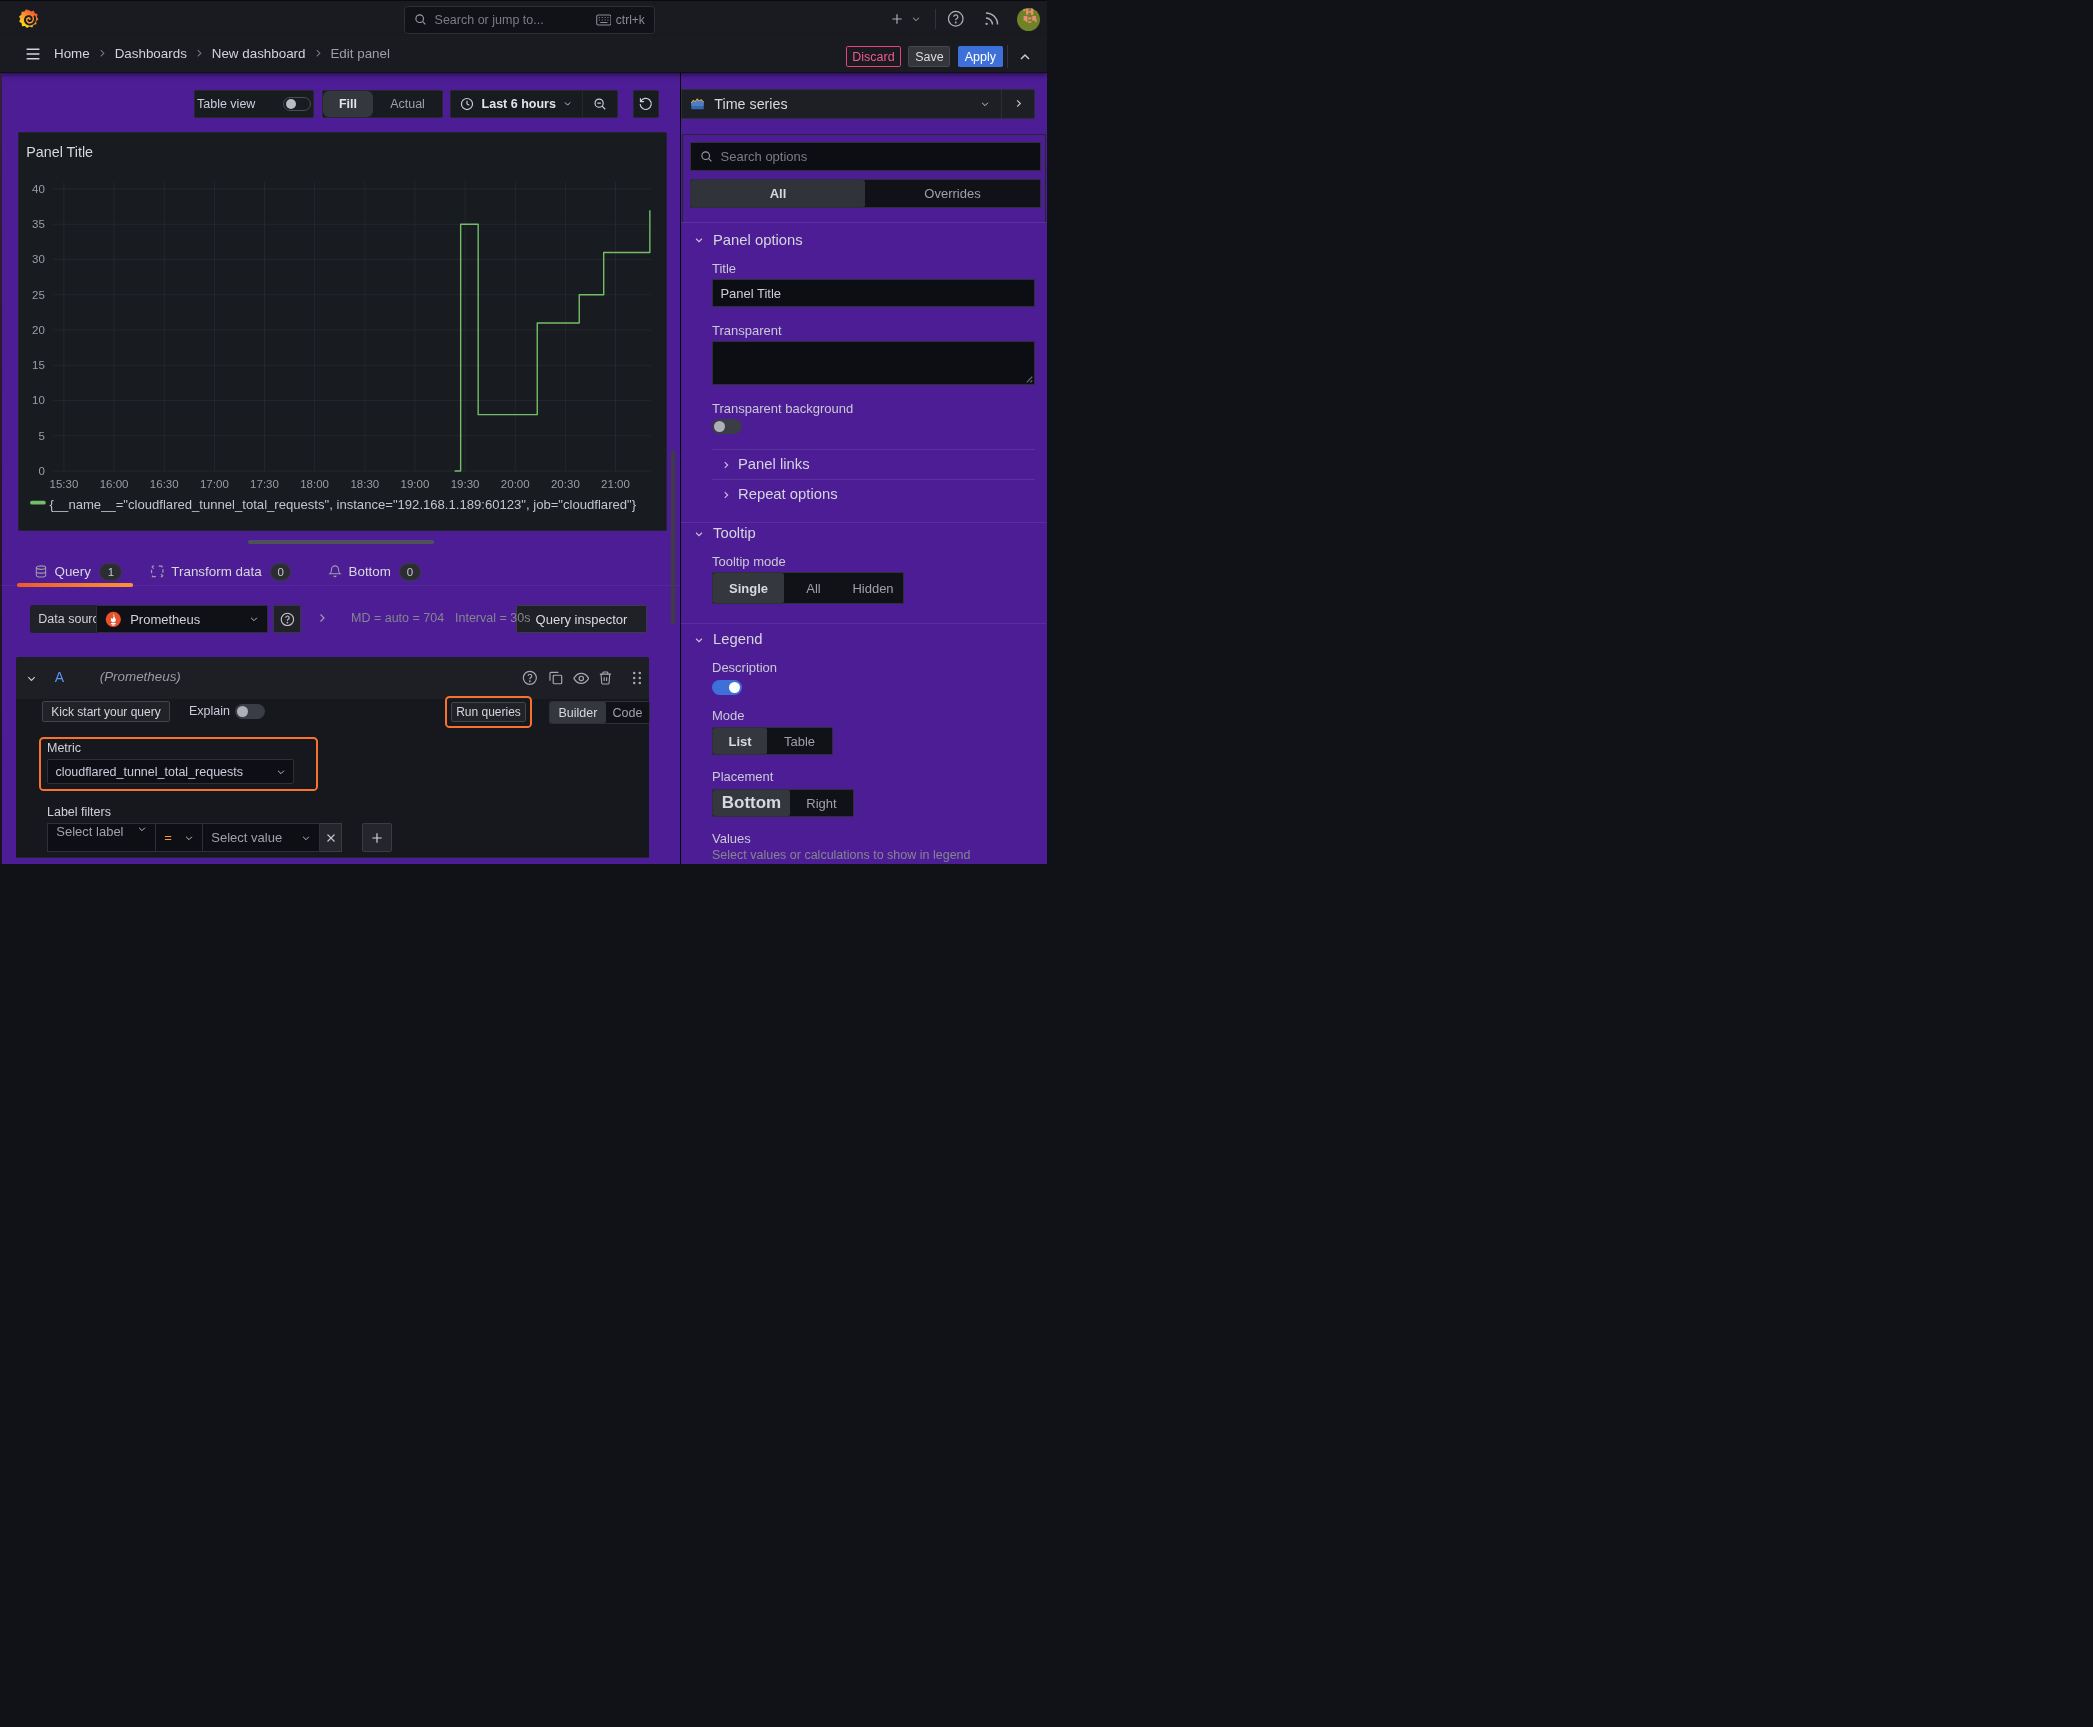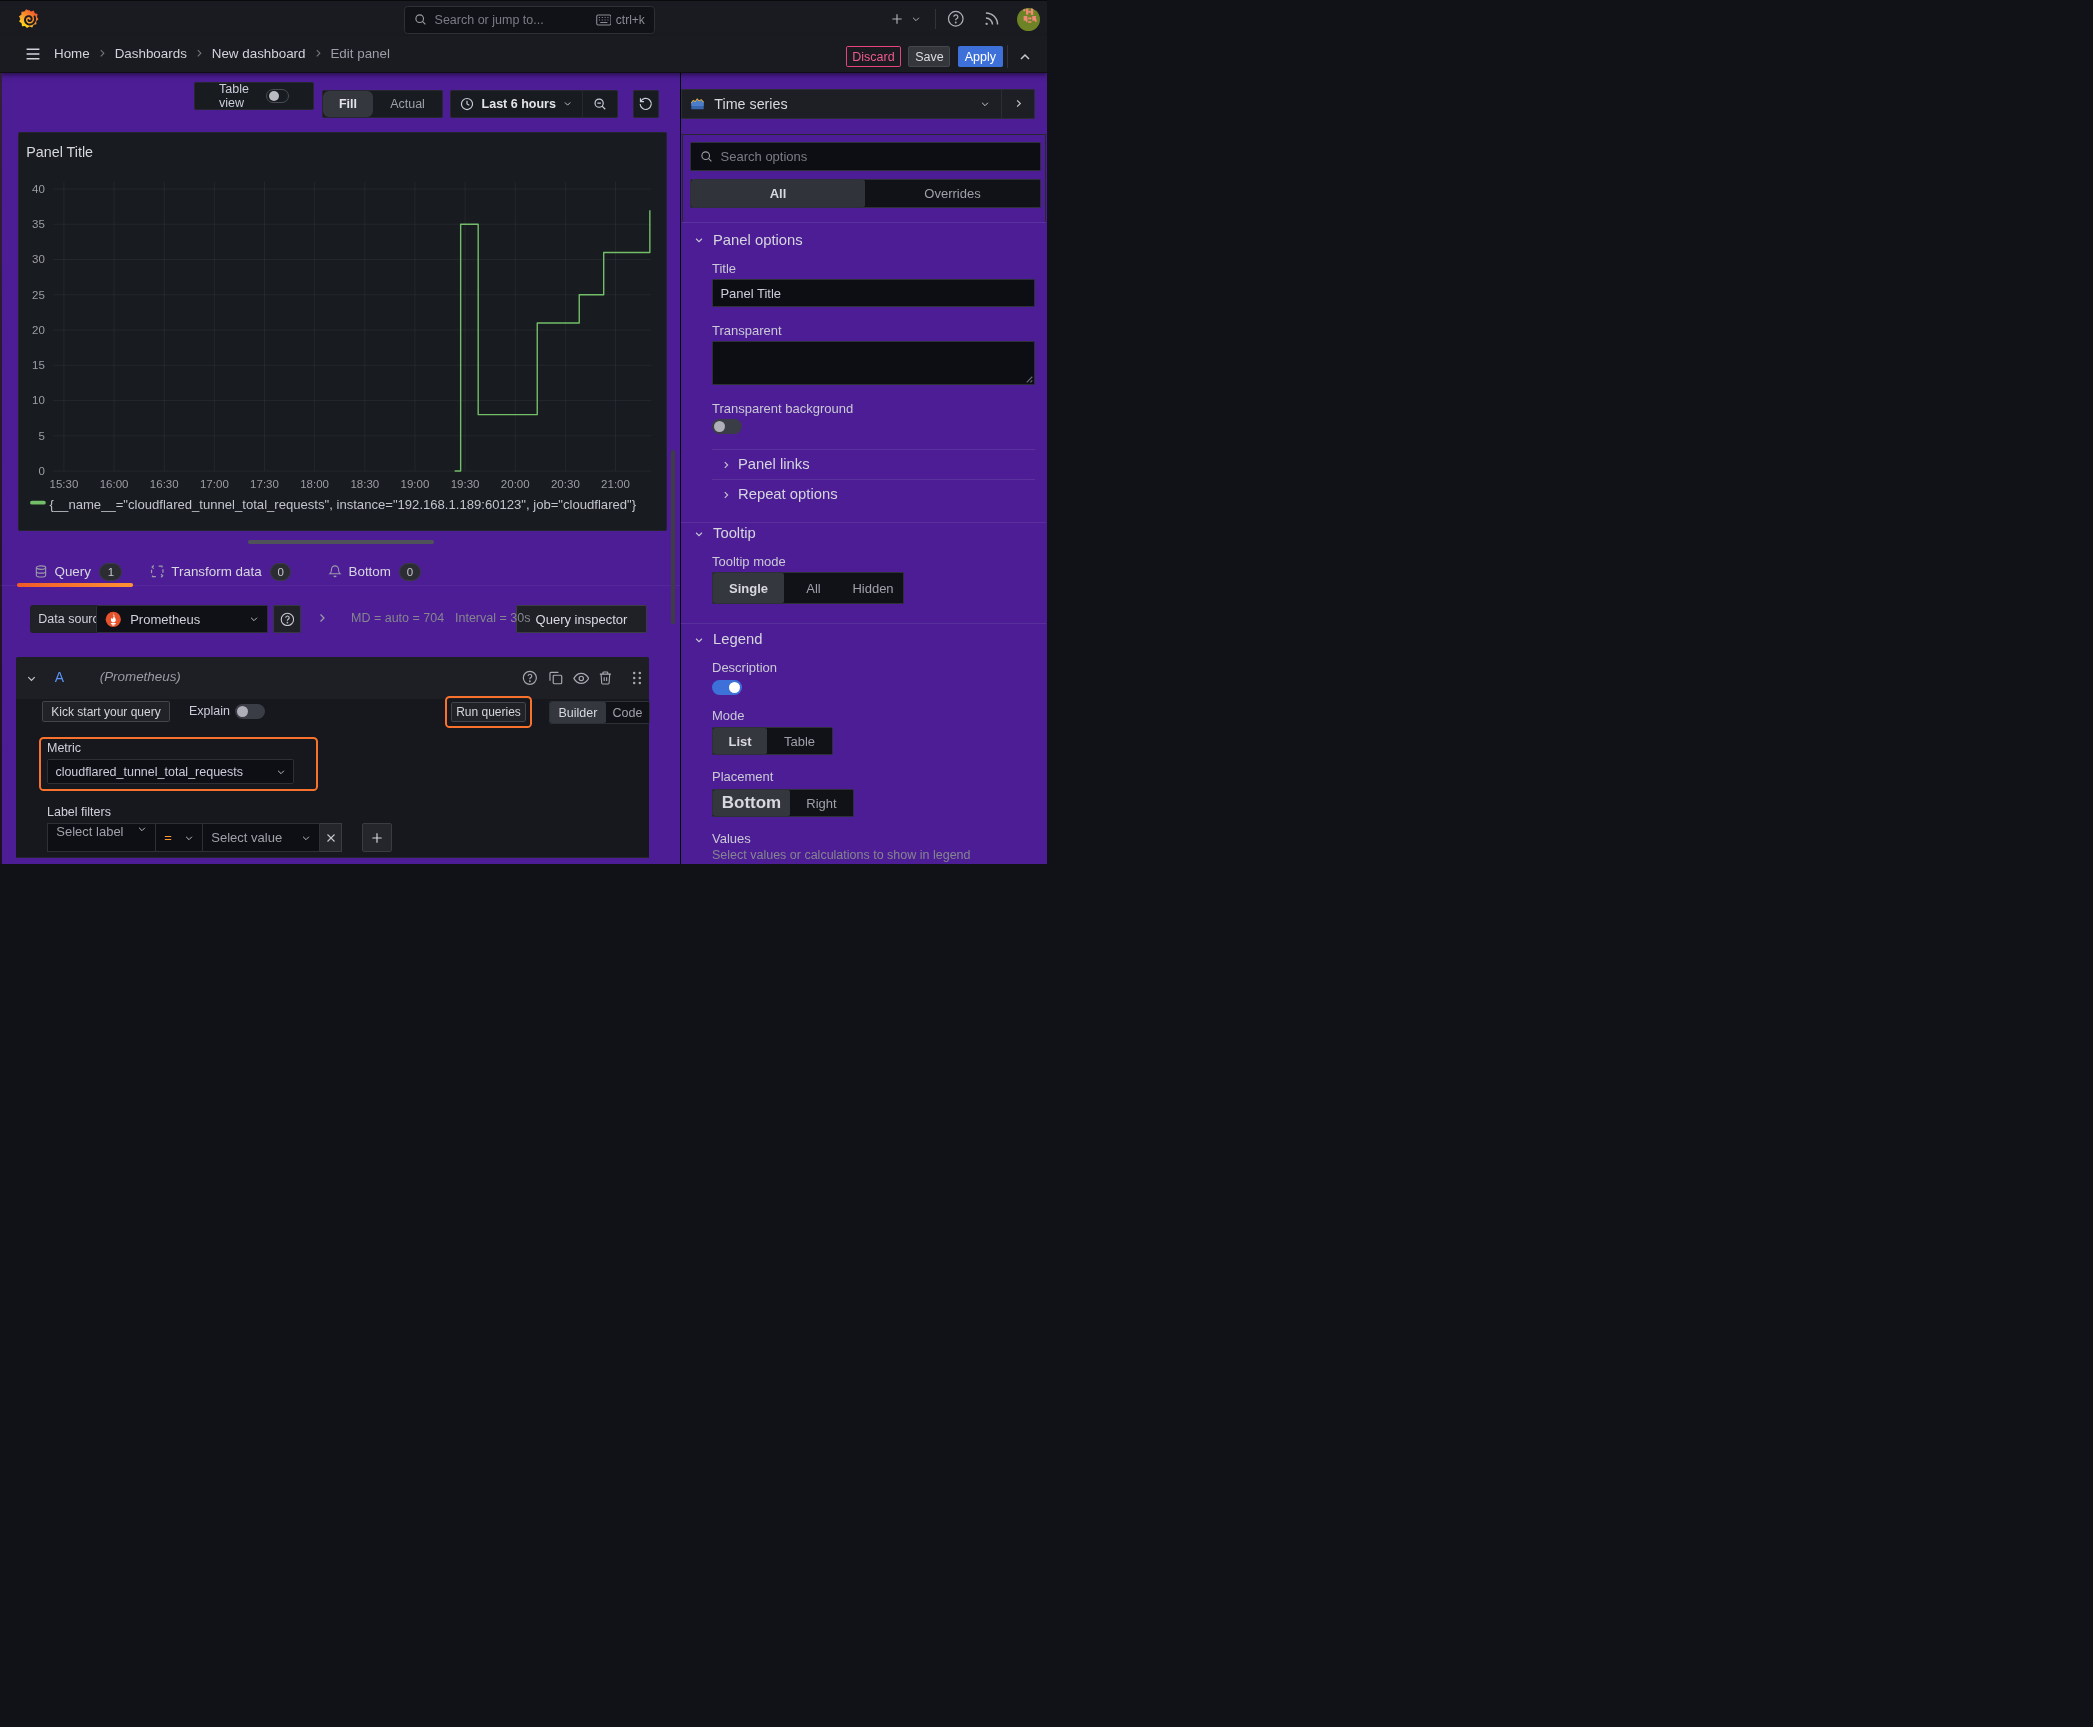--- a/index.html
+++ b/index.html
@@ -139,21 +139,21 @@
       <div style="width:0.9px;height:23px;background:#33343b;margin-left:4.6px"></div>
       <svg style="margin-left:11px" width="12" height="12" viewBox="0 0 24 24" fill="none" stroke="#c6c7d0" stroke-width="3">
           <path d="m4 16 8-8 8 8"></path>
         </svg>
     </div>
   </div>
   <div id="content">
     <div id="leftstrip"></div>
     <div id="sidesep"></div>
 
-    <div class="tbox" style="left:194px;top:82px;width:120px;padding:0 24px;justify-content:space-between">Table view
+    <div class="tbox" style="left:194px;top:90px;width:120px;padding:0 2px;justify-content:space-between">Table view
       <span style="width:28px;height:14.8px;border-radius:8.3px;border:0.9px solid #4a4c54;position:relative;display:inline-block">
           <span style="position:absolute;top:1.4px;left:1.8px;width:10px;height:10px;border-radius:50%;background:#b9bac2"></span>
         </span>
     </div>
     <div class="tbox" style="left:322px;top:90px;width:121px;padding:0">
       <span style="background:#34373e;height:26px;flex:0 0 50px;display:flex;align-items:center;justify-content:center;border-radius:6px;color:#e3e4ea;font-weight:700">Fill</span>
       <span style="flex:1;display:flex;align-items:center;justify-content:center;color:#9fa0aa">Actual</span>
     </div>
     <div class="tbox" style="left:450px;top:90px;width:168px;padding:0">
       <svg style="margin-left:9.2px" width="14" height="14" viewBox="0 0 24 24" fill="none" stroke="#ccccdc" stroke-width="2">

